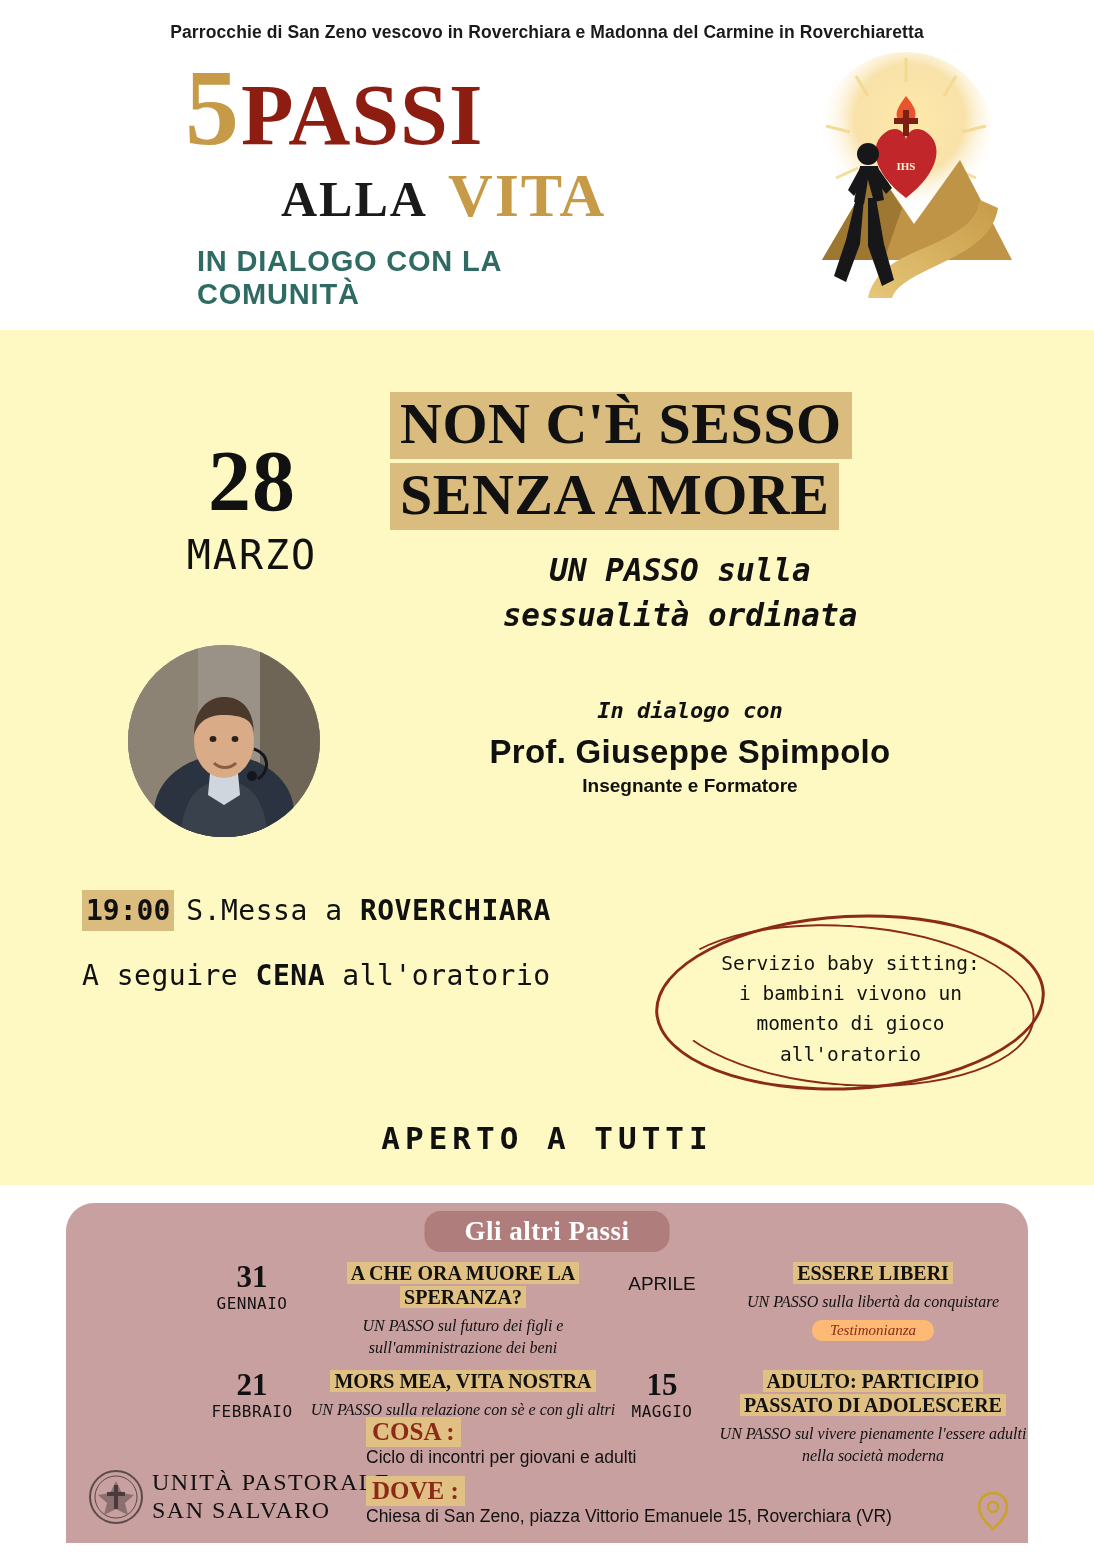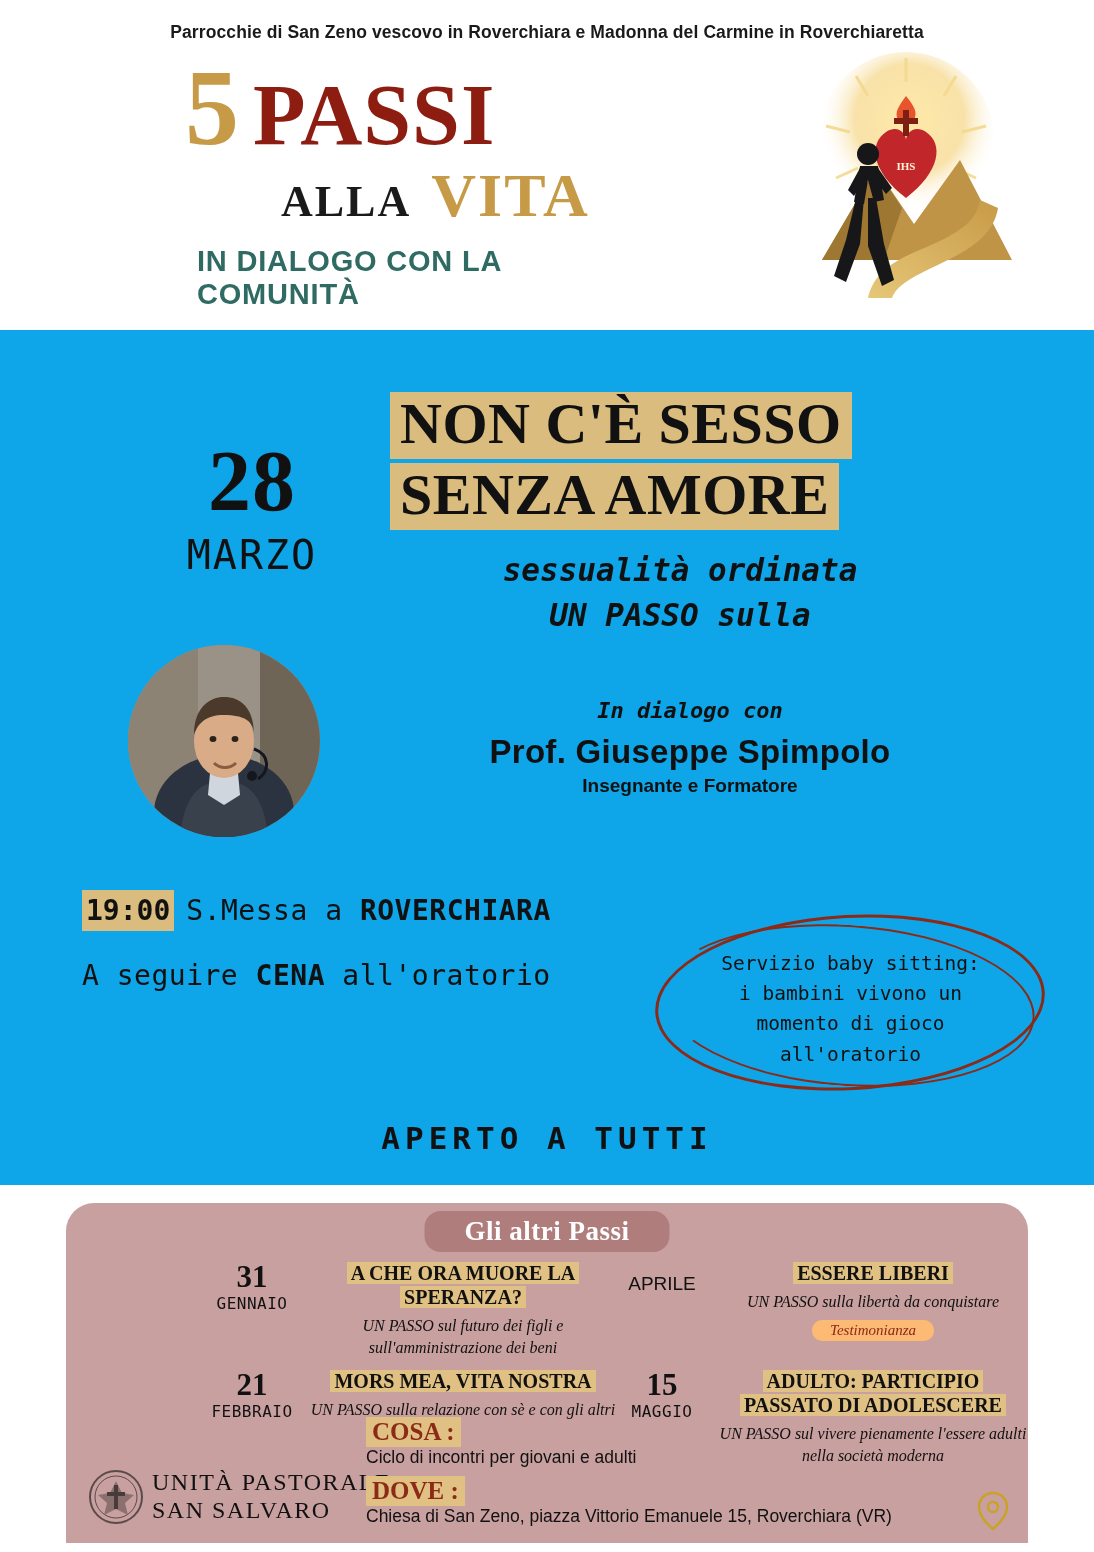--- a/index.html
+++ b/index.html
@@ -57,32 +57,32 @@
     color: #c79a47;
     line-height: 0.85;
     letter-spacing: -2px;
   }
   .logo-passi {
     font-family: "Liberation Serif", serif;
     font-size: 86px;
     font-weight: bold;
     color: #8c1d10;
     letter-spacing: 1px;
-    margin-left: 16px;
+    margin-left: 4px;
     line-height: 0.9;
   }
   .logo-line2 {
     display: flex;
     align-items: baseline;
     margin-top: 6px;
     margin-left: 96px;
   }
   .logo-alla {
     font-family: "Liberation Serif", serif;
-    font-size: 44px;
+    font-size: 50px;
     font-weight: bold;
     color: #1a1a1a;
     letter-spacing: 2px;
   }
   .logo-vita {
     font-family: "Liberation Serif", serif;
     font-size: 62px;
     font-weight: bold;
     color: #c79a47;
     letter-spacing: 2px;
@@ -103,21 +103,21 @@
     top: 48px;
     right: 60px;
     width: 270px;
     height: 250px;
   }
 
   
   .main {
     position: relative;
     height: 855px;
-    background: #0ea5e9;
+    background: #fef9c3;
   }
   .date-big {
     position: absolute;
     top: 108px;
     left: 122px;
     width: 260px;
     text-align: center;
     font-family: "Liberation Serif", serif;
     font-size: 86px;
     font-weight: bold;
@@ -532,22 +532,22 @@
         <path d="M86 118 C92 124 102 124 108 118" stroke="#8a5c42" stroke-width="3" fill="none"></path>
         <path d="M126 104 C142 110 142 126 130 134" stroke="#14181e" stroke-width="3" fill="none"></path>
         <circle cx="124" cy="131" r="5" fill="#14181e"></circle>
       </svg>
     </div>
 
     <div class="title-wrap">
       <div><span class="title-line">NON C'È SESSO</span></div>
       <div class="title-l2"><span class="title-line">SENZA AMORE</span></div>
       <div class="subtitle">
+        <div>UN PASSO sulla</div>
         <div>sessualità ordinata</div>
-        <div>UN PASSO sulla</div>
       </div>
     </div>
 
     <div class="dialog-block">
       <div class="dialog-with">In dialogo con</div>
       <div class="speaker">Prof. Giuseppe Spimpolo</div>
       <div class="speaker-role">Insegnante e Formatore</div>
     </div>
 
     <div class="schedule">

